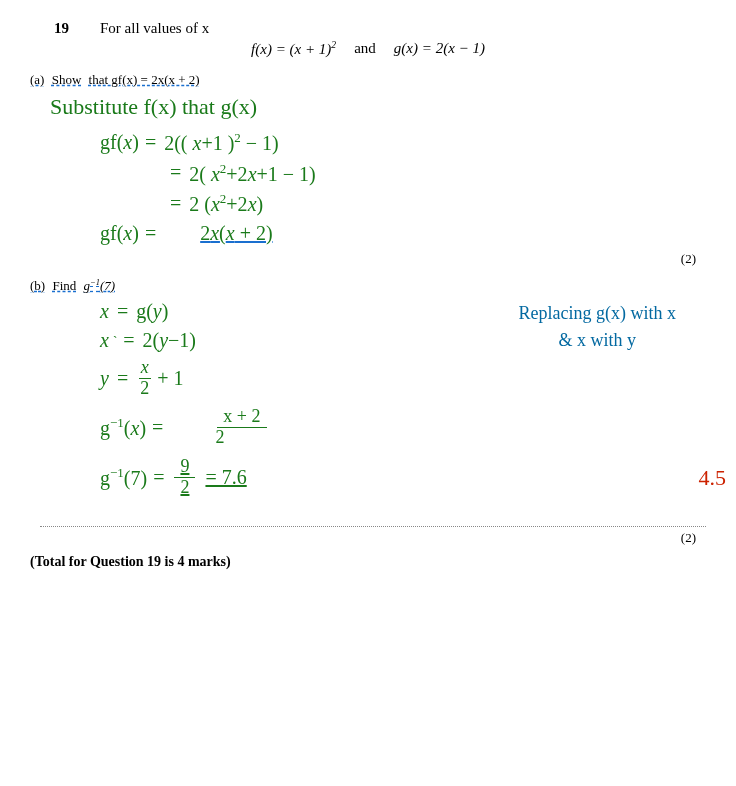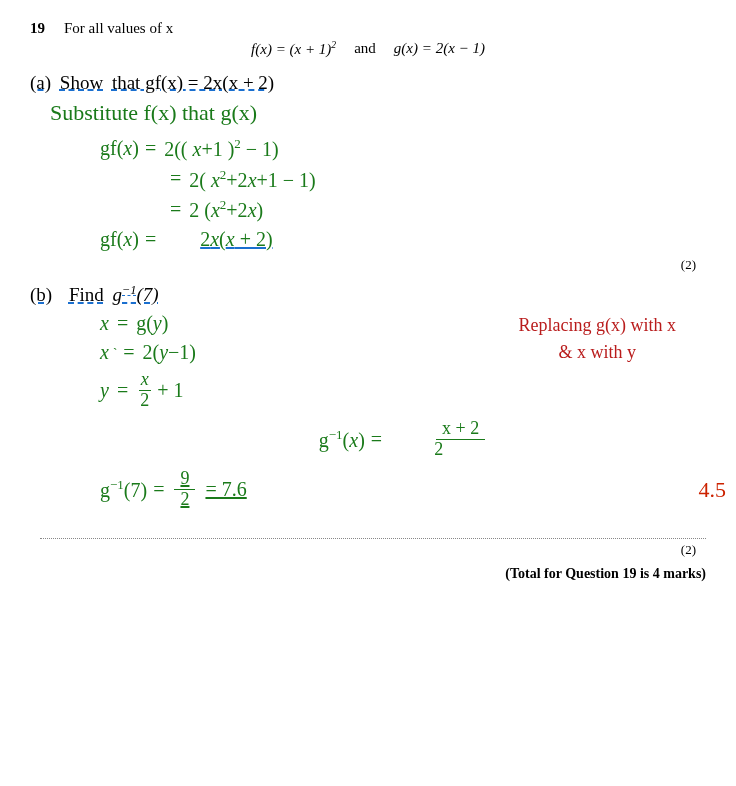--- a/index.html
+++ b/index.html
@@ -20,21 +20,21 @@
       display: flex;
       align-items: center;
       justify-content: center;
       font-size: 15px;
       margin-top: 2px;
       margin-bottom: 14px;
       gap: 18px;
     }
 
     .part-label {
-      font-size: 19px;
+      font-size: 13px;
       margin-bottom: 6px;
       margin-top: 8px;
     }
 
     .part-label span {
       text-decoration: underline;
       text-decoration-style: dashed;
       text-decoration-color: #1a6fcf;
     }
 
@@ -105,49 +105,49 @@
     }
     .frac .den {
       padding: 0 2px;
       line-height: 1.1;
     }
 
     .note-box {
       position: absolute;
       right: 30px;
       font-size: 18px;
-      color: #b91c1c;
+      color: #0369a1;
       font-family: 'Comic Sans MS', 'Segoe Script', cursive;
       line-height: 1.5;
     }
 
     .dotted-line {
       border-top: 1.5px dotted #888;
       margin: 3px 0;
       width: 100%;
     }
 
     .total-marks {
-      text-align: right;
+      text-align: left;
       font-size: 14px;
       font-weight: bold;
       margin-top: 8px;
     }
 
     .sup-small {
       font-size: 0.65em;
       vertical-align: super;
     }
 
   </style>
 </head>
 <body>
 <div class="page">
 
-  <div style="display:flex; align-items:flex-start; gap:12px; margin-bottom:2px;">
+  <div style="display:flex; align-items:flex-start; gap:24px; margin-bottom:2px;margin-left:24px;">
     <span style="font-size:15px; font-weight:bold; min-width:22px;">19</span>
     <span style="font-size:15px;">For all values of x</span>
   </div>
 
   <div class="header-line">
     <span style="font-style:italic; font-size:15px;">
       f(<span style="font-style:italic;">x</span>) = (<span style="font-style:italic;">x</span> + 1)<span class="sup-small">2</span>
     </span>
     <span style="font-size:15px;">and</span>
     <span style="font-style:italic; font-size:15px;font-family:Liberation Serif, serif;">
@@ -184,21 +184,21 @@
       <span style="margin-right:6px;">gf(<span style="font-style:italic;">x</span>)</span>
       <span style="margin-right:8px;">=</span>
       <span class="underline-blue">2<span style="font-style:italic;">x</span>(<span style="font-style:italic;">x</span> + 2)</span>
     </div>
   </div>
 
   <div class="marks">(2)</div>
 
   <div class="part-label" style="margin-top:10px;">
     <span>(b)</span>
-    <span style="text-decoration: underline; text-decoration-style: dashed; text-decoration-color: #1a6fcf; margin-left:12px;">Find</span>
+    <span style="text-decoration: underline; text-decoration-style: dashed; text-decoration-color: #1a6fcf; margin-left:4px;">Find</span>
     <span style="font-style:italic; margin-left:4px;">
       g<span class="sup-small">−1</span>(7)
     </span>
   </div>
 
   <div class="section-b" style="position:relative;">
 
     <div class="note-box" style="top:0;">
       <div>Replacing g(x) with x</div>
       <div style="text-align:center;">&amp; x with y</div>
@@ -222,21 +222,21 @@
       <span style="margin-right:8px;">=</span>
       <span style="display:inline-flex; align-items:center; gap:4px;">
         <span class="frac">
           <span class="num" style="font-style:italic;">x</span>
           <span class="den">2</span>
         </span>
         <span>+ 1</span>
       </span>
     </div>
 
-    <div class="math-line handwritten-green" style="margin-top:8px; align-items:center;justify-content:center;">
+    <div class="math-line handwritten-green" style="margin-top:8px; align-items:center;">
       <span style="margin-right:6px;">
         g<span class="sup-small">−1</span>(<span style="font-style:italic;">x</span>)
       </span>
       <span style="margin-right:8px;">=</span>
       <span class="frac">
         <span class="num" style="padding: 0 6px; margin-left: 44px;">x + 2</span>
         <span class="den">2</span>
       </span>
     </div>
 

